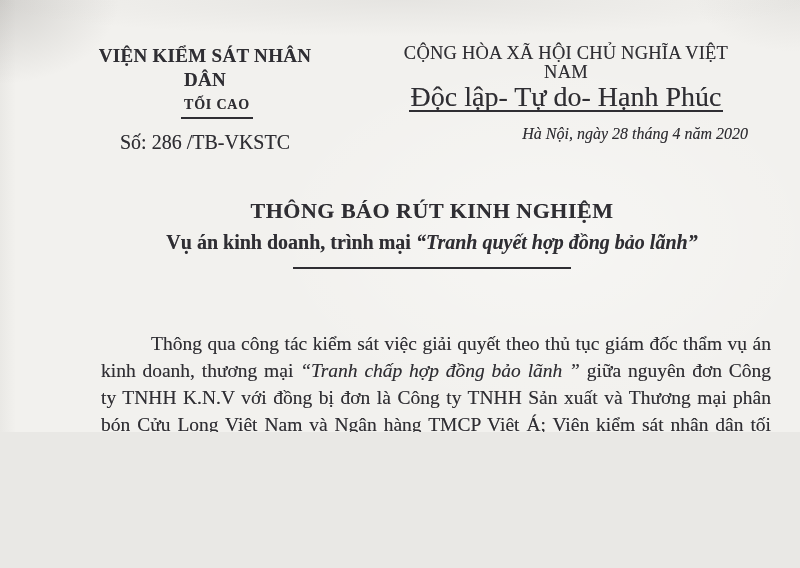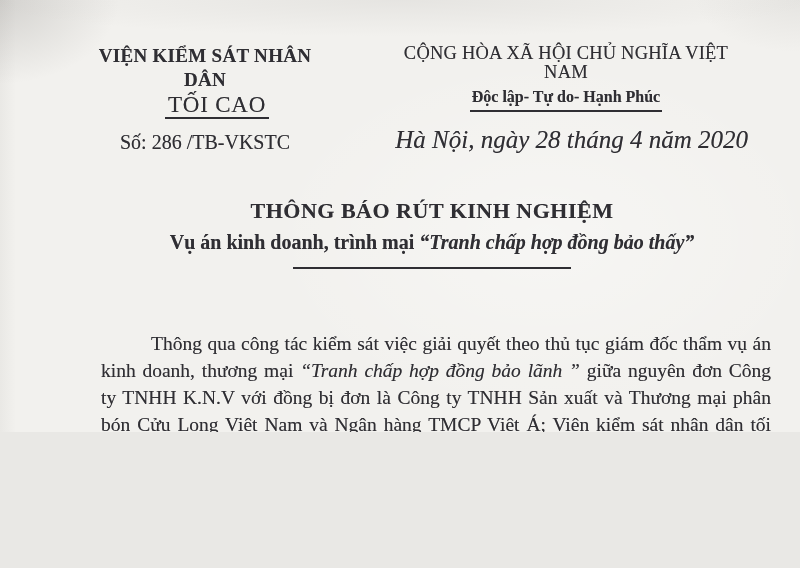--- a/index.html
+++ b/index.html
@@ -18,26 +18,26 @@
     font-family:"Liberation Serif","DejaVu Serif",serif;
     overflow:hidden;
   }
   .page * { text-shadow: 0 0 0.6px rgba(47,46,51,0.45); }
 
   
   .hdr-left  { position:absolute; left:80px;  top:44px; width:250px; text-align:center; }
   .hdr-right { position:absolute; left:382px; top:44px; width:368px; text-align:center; }
   .agency-1 { font-weight:bold; font-size:19px; line-height:24px; letter-spacing:0.3px; }
   .agency-2-wrap { margin-top:2px; }
-  .agency-2 { display:inline-block; font-weight:normal; font-size:23px; line-height:22px; letter-spacing:0.8px; padding:0 3px 1px 3px; border-bottom:2px solid #2f2e33;margin-left:24px; }
+  .agency-2 { display:inline-block; font-weight:bold; font-size:14px; line-height:22px; letter-spacing:0.8px; padding:0 3px 1px 3px; border-bottom:2px solid #2f2e33;margin-left:24px; }
   .doc-number { margin-top:11px; font-size:20px; line-height:24px; }
   .nation-1 { font-weight:normal; font-size:18.5px; line-height:19px; letter-spacing:0.2px; }
   .nation-2-wrap { margin-top:3px; }
-  .nation-2 { display:inline-block; font-weight:bold; font-size:16px; line-height:23px; padding:0 2px 2px 2px; border-bottom:2px solid #2f2e33; }
-  .dateline { margin-top:15px; font-style:italic; font-size:25px; line-height:25px; text-align:right; padding-right:2px; }
+  .nation-2 { display:inline-block; font-weight:normal; font-size:28px; line-height:23px; padding:0 2px 2px 2px; border-bottom:2px solid #2f2e33; }
+  .dateline { margin-top:9px; font-style:italic; font-size:16px; line-height:25px; text-align:right; padding-right:2px; }
 
   
   .title-block { position:absolute; left:91px; top:198px; width:682px; text-align:center; }
   .doc-title { font-weight:bold; font-size:22px; line-height:26px; letter-spacing:0.5px; }
   .doc-subtitle { margin-top:5px; font-weight:bold; font-size:20px; line-height:26px; }
   .qi { font-style:italic; }
   .title-rule { width:278px; height:2px; background:#2f2e33; margin:12px auto 0 auto; }
 
   
   .body-para {
@@ -64,21 +64,21 @@
   </div>
 
   <div class="hdr-right">
     <div class="nation-1">CỘNG HÒA XÃ HỘI CHỦ NGHĨA VIỆT NAM</div>
     <div class="nation-2-wrap"><span class="nation-2">Độc lập- Tự do- Hạnh Phúc</span></div>
     <div class="dateline">Hà Nội, ngày 28 tháng 4  năm 2020</div>
   </div>
 
   <div class="title-block">
     <div class="doc-title">THÔNG BÁO RÚT KINH NGHIỆM</div>
-    <div class="doc-subtitle"><span>Vụ án kinh doanh, trình mại </span><span class="qi">“Tranh chấp hợp đồng bảo thấy”</span></div>
+    <div class="doc-subtitle"><span>Vụ án kinh doanh, trình mại </span><span class="qi">“Tranh quyết hợp đồng bảo lãnh”</span></div>
     <div class="title-rule"></div>
   </div>
 
   <p class="body-para"><span>Thông qua công tác kiểm sát việc giải quyết theo thủ tục giám đốc thẩm vụ án kinh doanh, thương mại </span><span class="qi">“Tranh chấp hợp đồng bảo lãnh ”</span><span> giữa nguyên đơn Công ty TNHH K.N.V với đồng bị đơn là Công ty TNHH Sản xuất và Thương mại phân bón Cửu Long Việt Nam và Ngân hàng TMCP Việt Á; Viện kiểm sát nhân dân tối cao thấy quá trình giải quyết ở cấp giám đốc thẩm (cấp cao) có một số vi phạm trong việc nhận định, đánh giá chứng cứ và việc xác định bản chất của vụ án, cần thông báo để rút kinh nghiệm như sau:</span></p>
 
   <div class="section-heading">I. TÓM TẮT NỘI DUNG VỤ ÁN</div>
 
 </div>
 
 </body></html>

